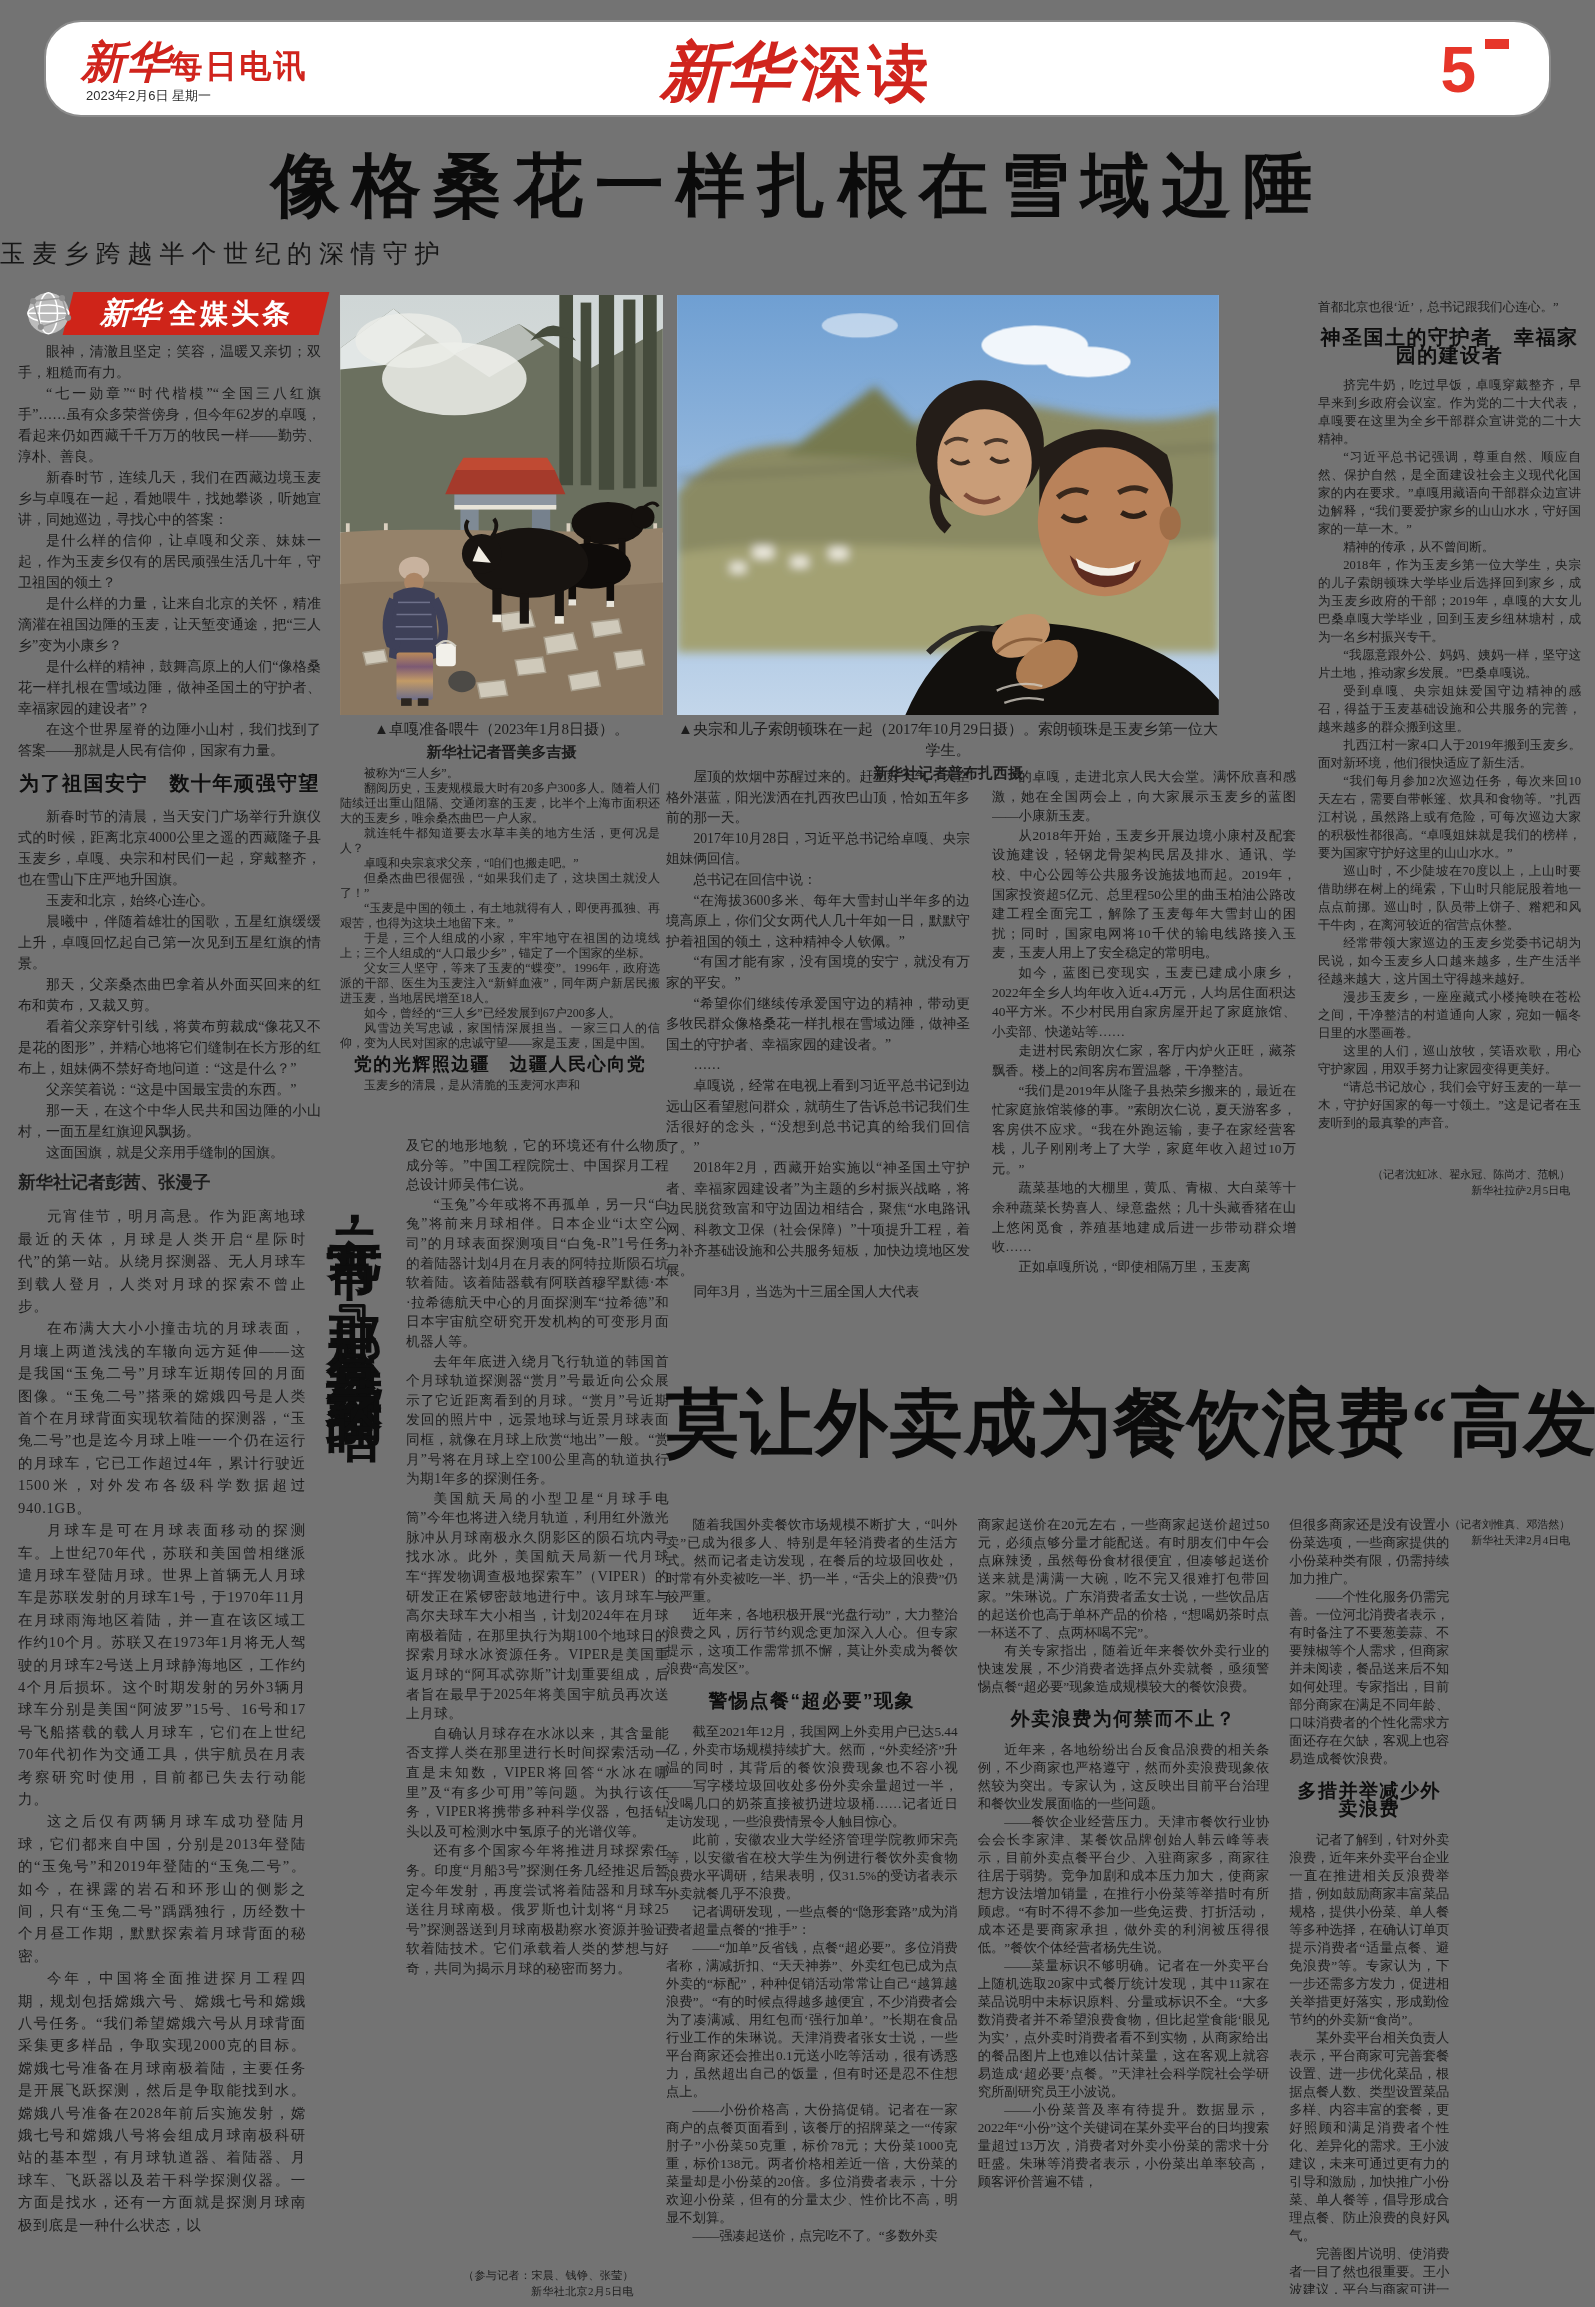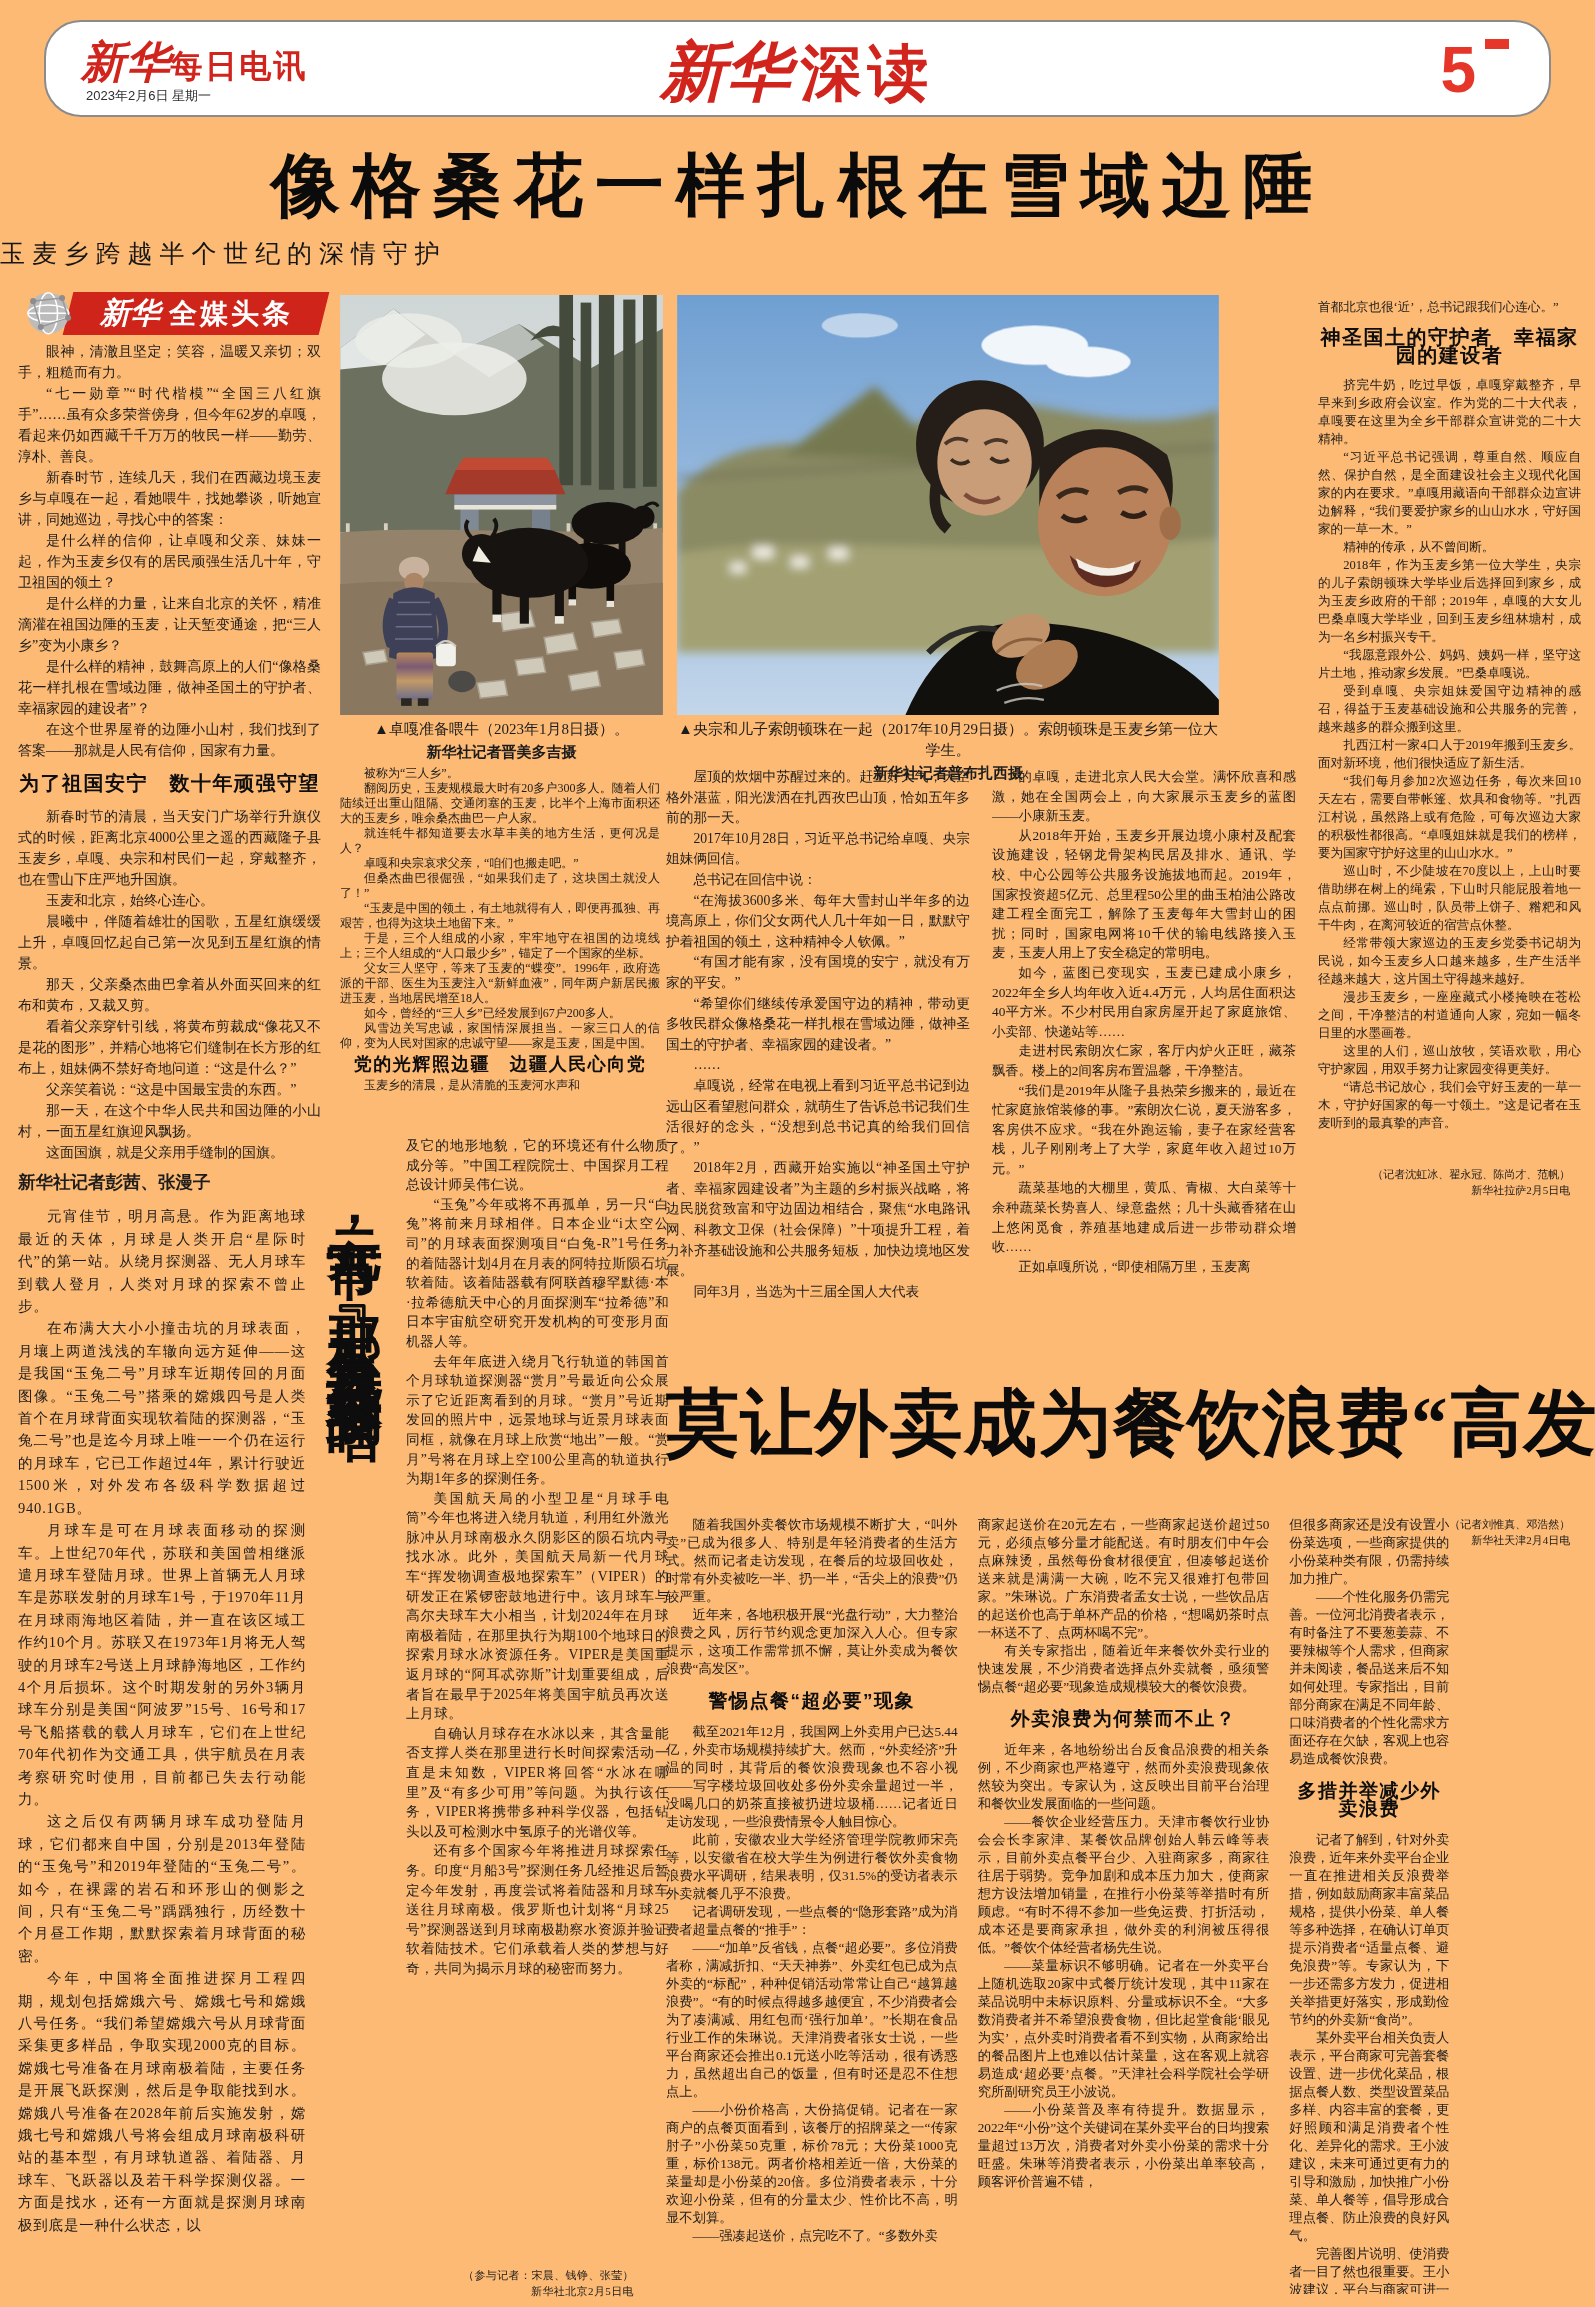--- a/index.html
+++ b/index.html
@@ -1,16 +1,16 @@
 <!DOCTYPE html>
 <html style="font-size:12px"><head>
 <meta charset="utf-8">
 <style>
   html,body{margin:0;padding:0;background:#d8d8d4;}
-  .page{position:relative;width:1595px;height:2307px;margin:0 auto;background:#fdba74;
+  .page{position:relative;width:1595px;height:2307px;margin:0 auto;background:#737373;
         font-family:"Liberation Serif","DejaVu Serif",serif;color:#1c1c1c;overflow:hidden;}
 
   
   .header-box{position:absolute;left:44px;top:20px;width:1503px;height:93px;
               border:2.3px solid #8b8b8b;border-radius:37px;background:#fff;}
   .brand{position:absolute;left:35px;top:10.7px;color:#d0241d;white-space:nowrap;}
   .brand .script{font-size:44px;font-style:italic;font-weight:700;letter-spacing:0.8px;}
   .brand .rest{font-size:32px;font-weight:900;letter-spacing:2.3px;font-family:"Liberation Sans","DejaVu Sans",sans-serif;}
   .date{position:absolute;left:40px;top:65px;font-size:13px;color:#2e2e2e;
         font-family:"Liberation Sans","DejaVu Sans",sans-serif;}

